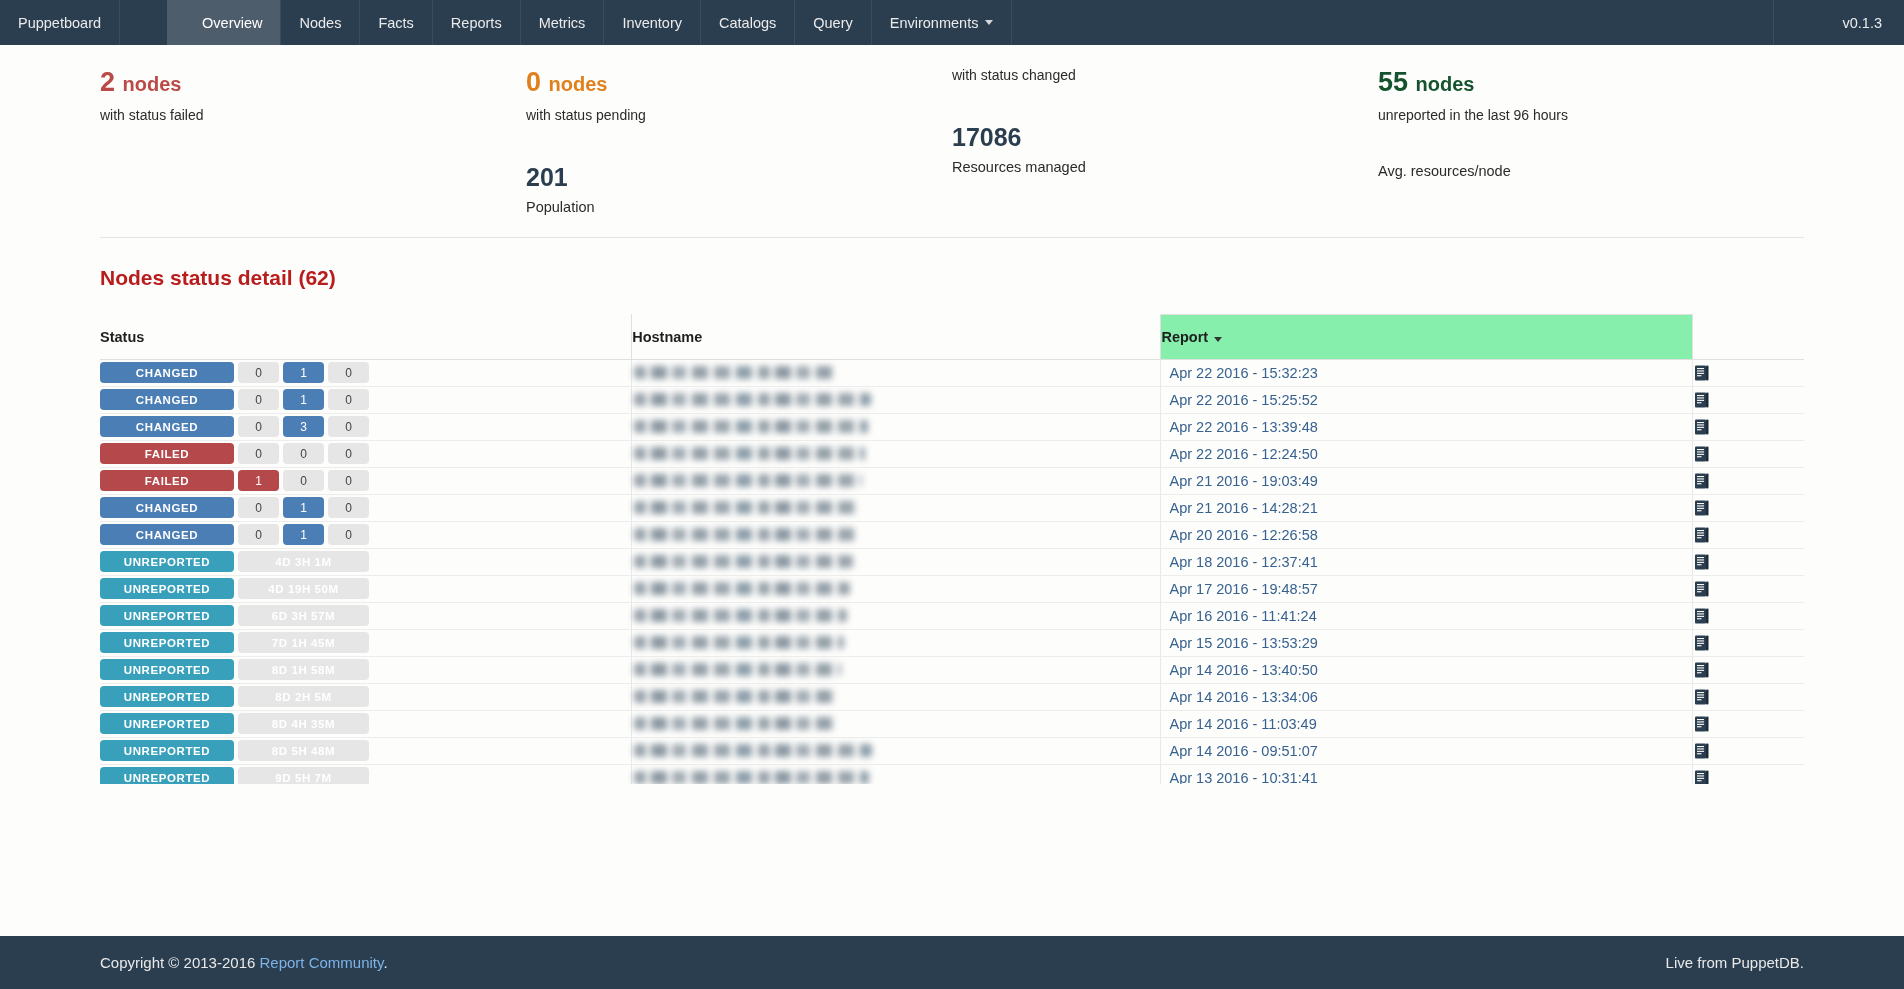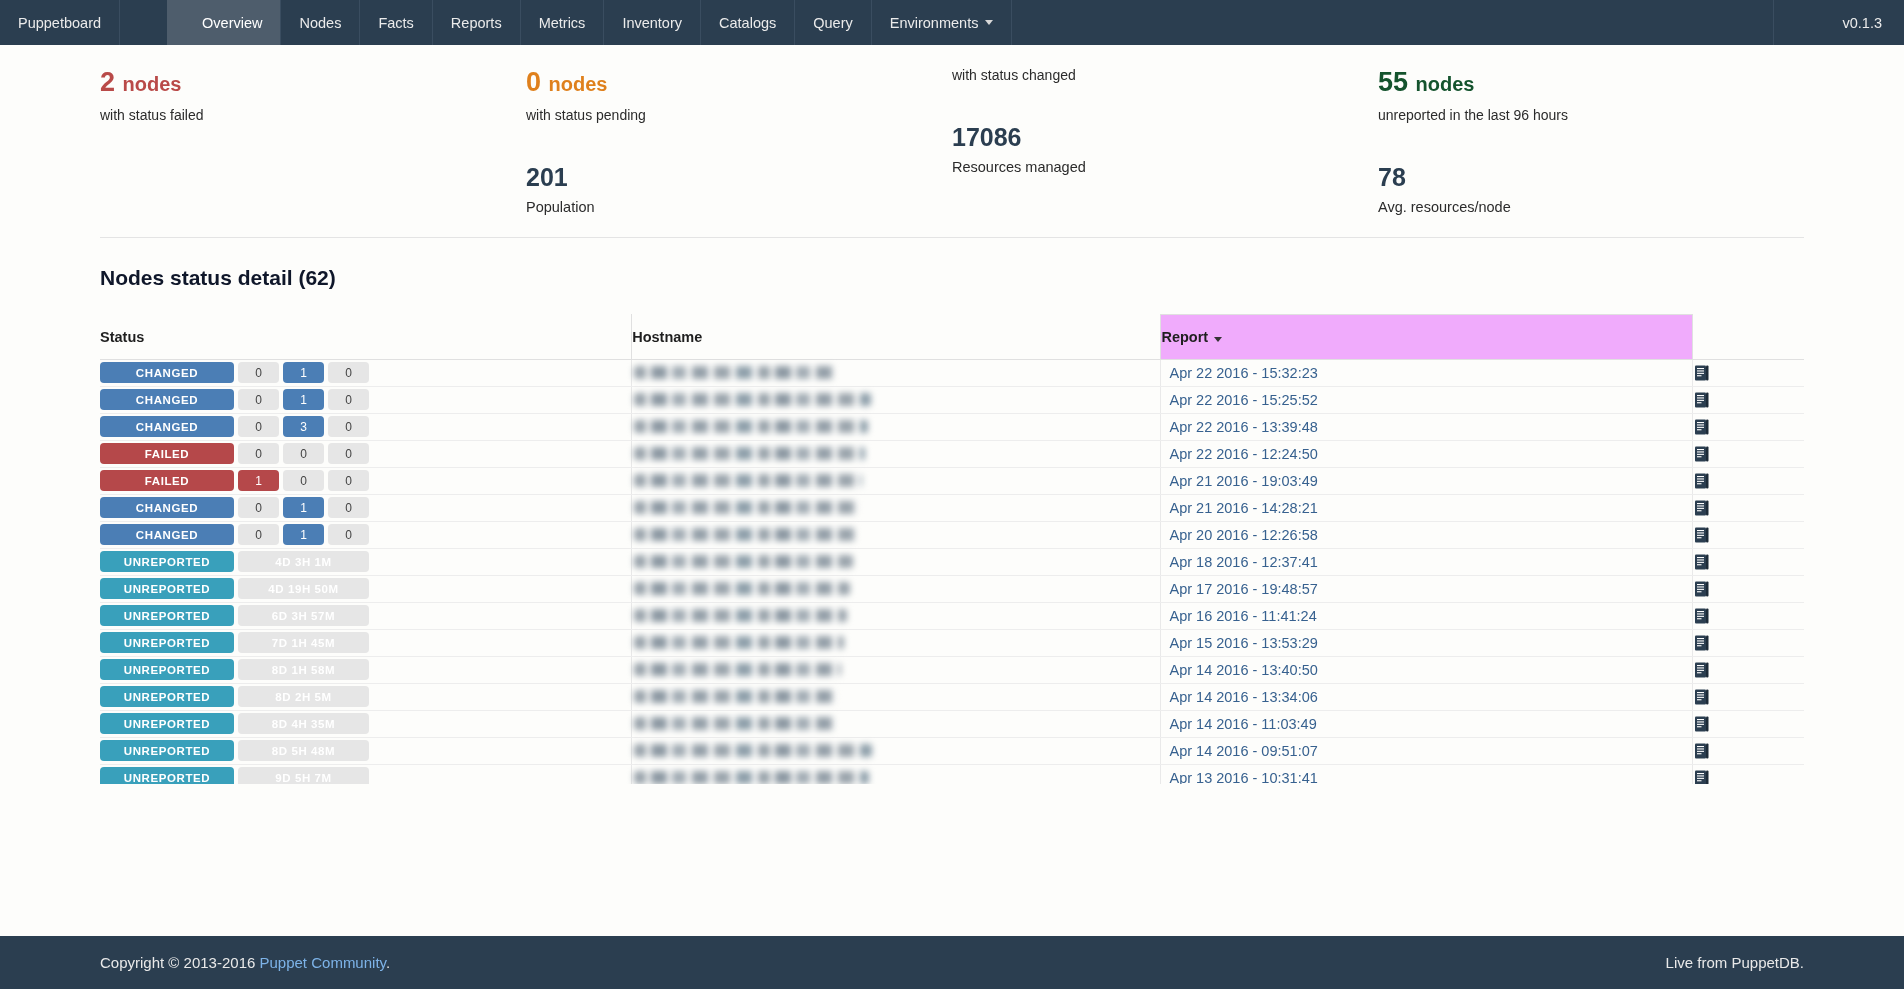--- a/index.html
+++ b/index.html
@@ -85,21 +85,21 @@
   .stat-biglabel { font-size: 14.5px; color: #2b2b2b; }
   .c-failed { color: #b94a48; }
   .c-pending { color: #df801c; }
   .c-changed { color: #4b7eb5; }
   .c-unreported { color: #14532d; }
 
   
   .section-title {
     font-size: 21px;
     font-weight: 700;
-    color: #0f172a;
+    color: #b91c1c;
     padding-top: 28px;
     padding-bottom: 24px;
   }
   table.nodes {
     width: 100%;
     border-collapse: collapse;
     table-layout: fixed;
   }
   table.nodes th {
     text-align: left;
@@ -107,21 +107,21 @@
     font-weight: 700;
     color: #1f1f1f;
     padding: 14px 12px 14px 0;
     border-bottom: 1px solid #e0e0e0;
     vertical-align: middle;
   }
   th.col-status { width: 430px; }
   th.col-hostname { width: 428px; border-left: 1px solid #e0e0e0; padding-left: 12px; }
   th.col-report {
     width: 430px;
-    background: #f0abfc;
+    background: #86efac;
     border-left: 1px solid #e0e0e0;
     border-top: 1px solid #e0e0e0;
     border-right: 1px solid #e0e0e0;
     padding-left: 12px;
   }
   th.col-icon { width: 90px; }
   .sort-caret {
     display: inline-block;
     margin-left: 6px;
     width: 0; height: 0;
@@ -278,21 +278,20 @@
         <div class="stat-biglabel">Population</div>
       </div>
       <div class="stat-col">
         <div class="stat-sub">with status changed</div>
         <div class="stat-big">17086</div>
         <div class="stat-biglabel">Resources managed</div>
       </div>
       <div class="stat-col">
         <div class="stat-head c-unreported"><span>55</span> <span class="unit">nodes</span></div>
         <div class="stat-sub">unreported in the last 96 hours</div>
-        <div class="stat-big">78</div>
         <div class="stat-biglabel">Avg. resources/node</div>
       </div>
     </div>
 
   <div class="section-title">Nodes status detail (62)</div>
 
   <div class="table-wrap">
   <table class="nodes">
     <thead>
       <tr>
@@ -643,16 +642,16 @@
                 <rect x="4" y="10.2" width="4.5" height="1.1" fill="#ffffff"></rect>
               </svg></td>
           </tr>
         </tbody>
   </table>
   </div>
 </div>
 
 <div class="footer">
   <div>
-    <span>Copyright © 2013-2016 </span><a href="#">Puppet Community</a><span>.</span>
+    <span>Copyright © 2013-2016 </span><a href="#">Report Community</a><span>.</span>
   </div>
   <div class="footer-right">Live from PuppetDB.</div>
 </div>
 
 </body></html>

